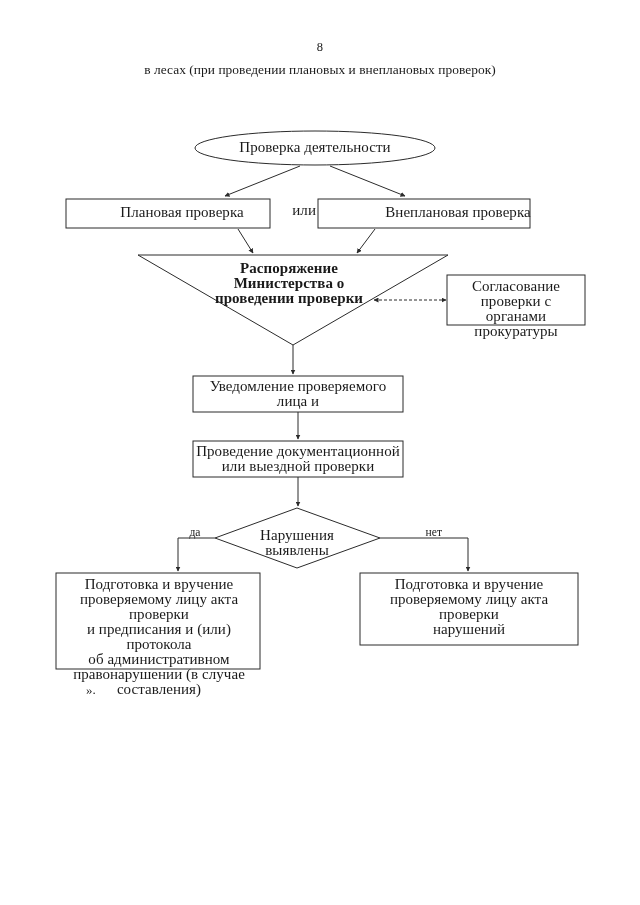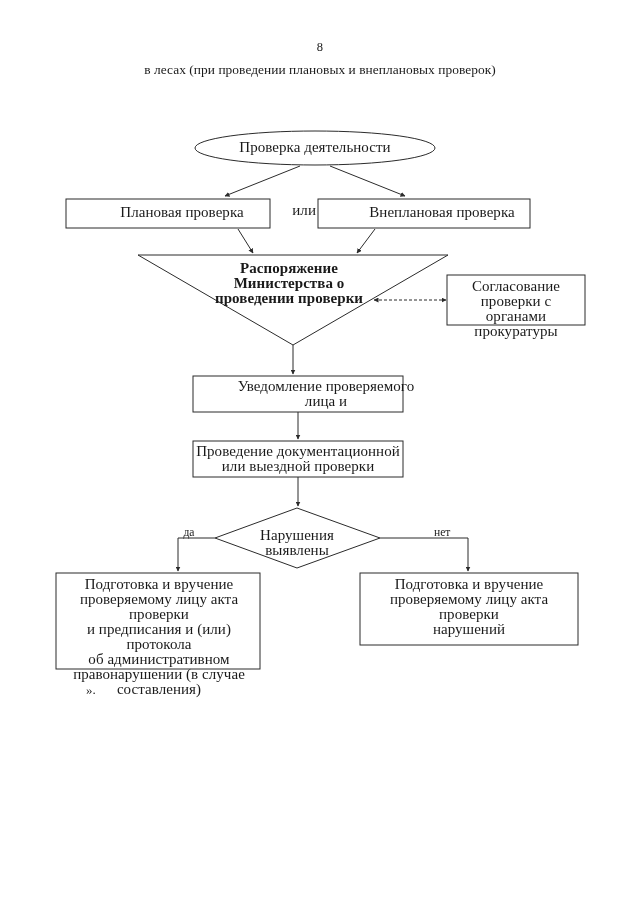--- a/index.html
+++ b/index.html
@@ -68,29 +68,29 @@
   }
   .tail-mark {
     position: absolute;
     left: 86px;
     top: 682px;
     font-size: 13px;
   }
 
   .t-ellipse  { left: 197px; top: 140px; width: 236px; }
   .t-planned  { left: 68px;  top: 205px; width: 228px; }
-  .t-unplanned{ left: 320px; top: 205px; width: 244px; }
+  .t-unplanned{ left: 320px; top: 205px; width: 244px; padding-left: 16px; }
   .t-or       { left: 272px; top: 203px; width: 44px; text-align: right; }
   .t-triangle { left: 196px; top: 261px; width: 186px; font-weight: bold; }
   .t-prosec   { left: 450px; top: 279px; width: 132px; }
-  .t-notify   { left: 193px; top: 379px; width: 210px; margin-left: 28px; }
+  .t-notify   { left: 193px; top: 379px; width: 210px; }
   .t-conduct  { left: 193px; top: 444px; width: 210px; }
   .t-diamond  { left: 232px; top: 528px; width: 130px; }
-  .t-yes      { left: 174px; top: 526px; width: 30px; text-align: center; }
-  .t-no       { left: 434px; top: 526px; width: 32px; text-align: left; }
+  .t-yes      { left: 180px; top: 526px; width: 30px; text-align: center; }
+  .t-no       { left: 410px; top: 526px; width: 32px; text-align: right; }
   .t-left-out { left: 58px;  top: 577px; width: 202px; }
   .t-right-out{ left: 362px; top: 577px; width: 214px; }
 </style>
 </head>
 <body>
 
 <div id="page">
 
   <div class="page-number">8</div>
 

